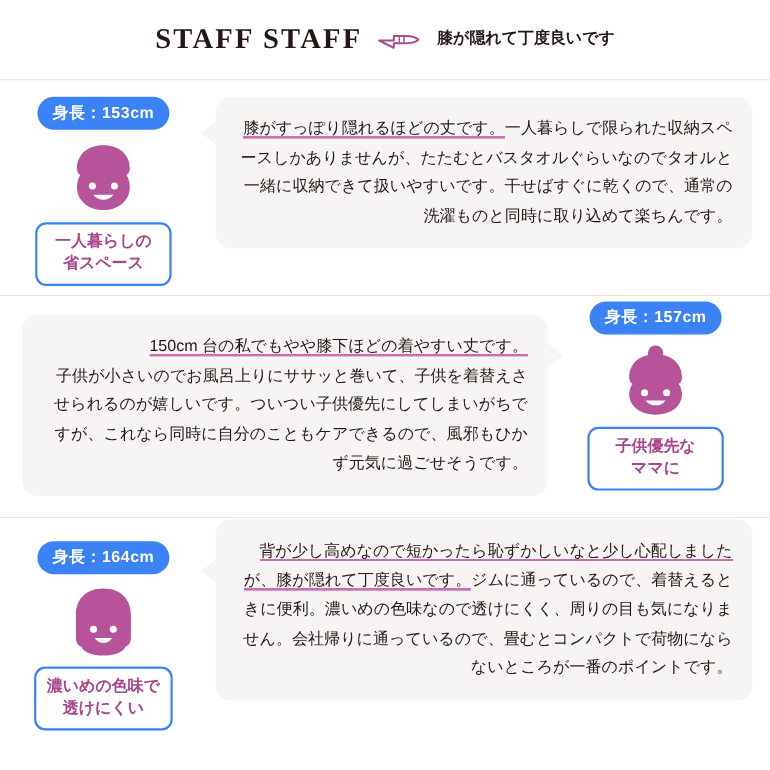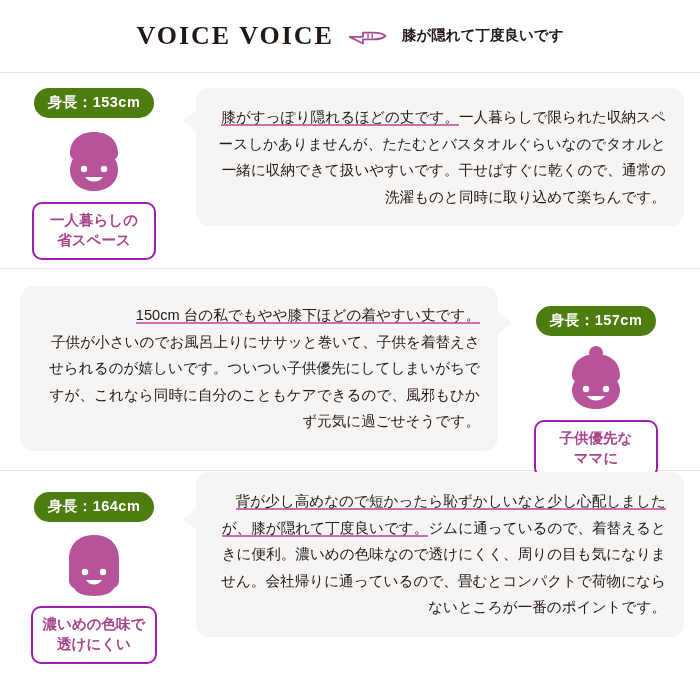--- a/index.html
+++ b/index.html
@@ -73,39 +73,39 @@
     box-sizing: border-box;
   }
   .persona {
     position: absolute;
     width: 148px;
     box-sizing: border-box;
     text-align: center;
   }
   .height-badge {
     display: inline-block;
-    background: #4d7c0f;
+    background: #3b82f6;
     color: #ffffff;
     font-size: 14.5px;
     font-weight: bold;
     border-radius: 16px;
     padding: 5px 14px 6px 14px;
     letter-spacing: 0.5px;
     white-space: nowrap;
   }
   .avatar {
     display: block;
     margin: 8px auto 6px auto;
     width: 74px;
     height: 70px;
   }
   .persona-label {
     display: inline-block;
     box-sizing: border-box;
-    border: 2px solid #a21caf;
+    border: 2px solid #3b82f6;
     border-radius: 10px;
     color: #a8458b;
     font-size: 14.5px;
     font-weight: bold;
     line-height: 1.35;
     padding: 7px 10px 8px 10px;
     background: #ffffff;
     min-width: 124px;
   }
 
@@ -143,36 +143,36 @@
     border-top: 11px solid transparent;
     border-bottom: 11px solid transparent;
     border-left: 14px solid #f7f5f3;
   }
 
   
   #block1 .persona { left: 20px; top: 88px; }
   #block1 .bubble  { left: 196px; top: 88px; width: 488px; }
   #block1 .tail    { left: 183px; top: 110px; }
 
-  #block2 .persona { left: 522px; top: 306px; }
+  #block2 .persona { left: 522px; top: 274px; }
   #block2 .bubble  { left: 20px; top: 286px; width: 478px; }
   #block2 .tail    { left: 498px; top: 312px; }
 
   #block3 .persona { left: 20px; top: 492px; }
   #block3 .bubble  { left: 196px; top: 472px; width: 488px; }
   #block3 .tail    { left: 183px; top: 508px; }
 </style>
 </head>
 <body>
 
 <div class="page">
 
   <div class="header">
     <div class="header-inner">
-      <div class="staff-voice-title">VOICE VOICE</div>
+      <div class="staff-voice-title">STAFF STAFF</div>
       <span class="pointer-icon">
         <svg viewBox="0 0 48 30" width="40" height="26" aria-hidden="true">
           <path d="M2 16 L18 16 L18 11 L30 11 C36 11 42 12 45 15 C42 18 36 19 30 19 L18 19 L18 24 Z" fill="none" stroke="#a84a8c" stroke-width="2.2" stroke-linejoin="round"></path>
           <path d="M24 12 L24 18" stroke="#a84a8c" stroke-width="1.6"></path>
           <path d="M29 12 L29 18" stroke="#a84a8c" stroke-width="1.6"></path>
         </svg>
       </span>
       <div class="header-lead">
         <div>膝が隠れて丁度良いです</div>
       </div>

